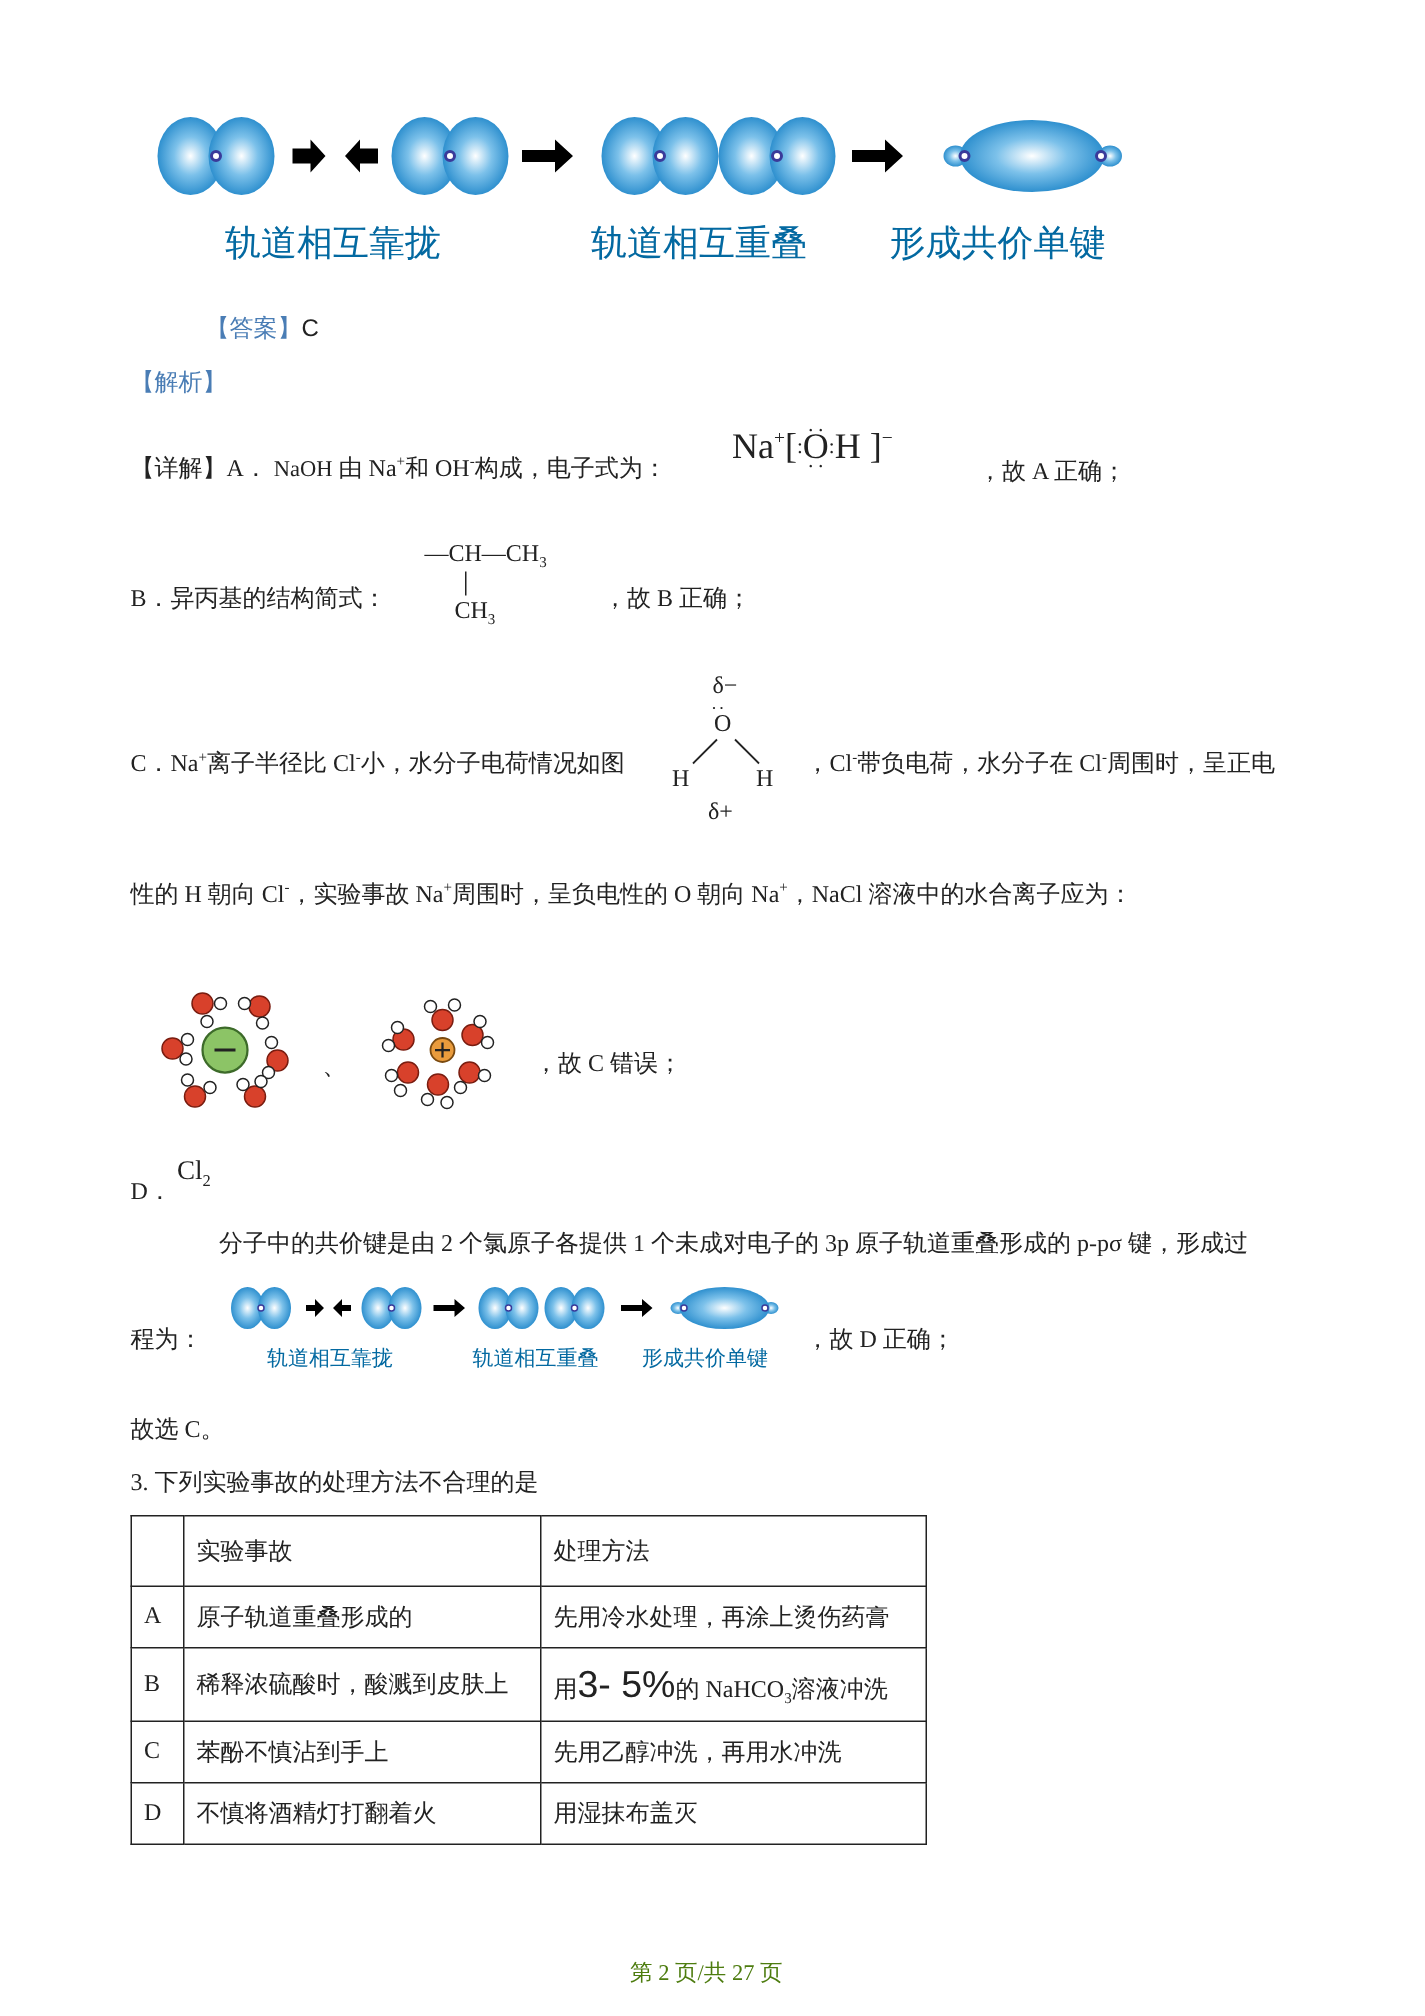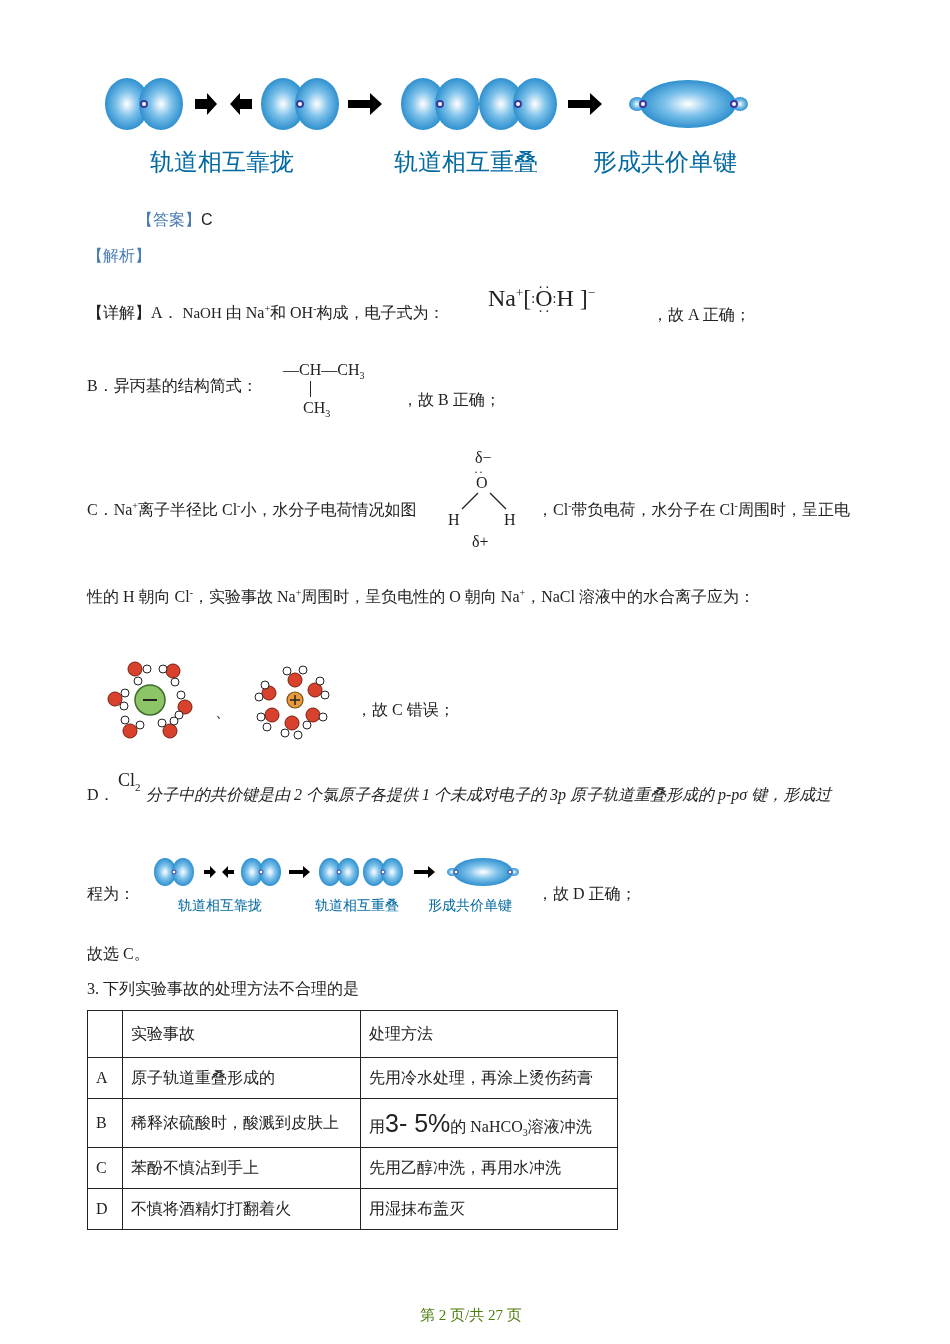--- a/index.html
+++ b/index.html
@@ -75,21 +75,21 @@
 <div class="abs t16" style="left:87px;top:303px;">
   <span>【详解】A．</span>
   <span style="font-size:15px;">NaOH</span>
   <span>由 Na</span><sup>+</sup><span>和 OH</span><sup>-</sup><span>构成，电子式为：</span>
 </div>
 <div class="abs" style="left:488px;top:283px;font-size:24px;line-height:30px;">
   <span>Na</span><sup style="font-size:13px;">+</sup><span>[</span><span style="font-size:14px;vertical-align:3px;">:</span><span style="position:relative;"><span>O</span><span style="position:absolute;left:3px;top:-12px;font-size:14px;letter-spacing:2px;">··</span><span style="position:absolute;left:3px;top:12px;font-size:14px;letter-spacing:2px;">··</span></span><span style="font-size:14px;vertical-align:3px;">:</span><span>H</span><span> ]</span><sup style="font-size:13px;">−</sup>
 </div>
 <div class="abs t16" style="left:620px;top:305px;margin-left:32px;">，故 A 正确；</div>
 
-<div class="abs t16" style="left:87px;top:376px;">B．异丙基的结构简式：</div>
+<div class="abs t16" style="left:87px;top:390px;">B．异丙基的结构简式：</div>
 <div class="abs" style="left:283px;top:361px;font-size:16px;">
   <div style="position:absolute;left:0;top:0;white-space:nowrap;"><span>—CH—CH</span><sub>3</sub></div>
   <div style="position:absolute;left:27px;top:20px;width:1px;height:16px;background:#222;"></div>
   <div style="position:absolute;left:20px;top:38px;white-space:nowrap;"><span>CH</span><sub>3</sub></div>
 </div>
 <div class="abs t16" style="left:402px;top:390px;">，故 B 正确；</div>
 
 <div class="abs t16" style="left:87px;top:500px;">
   <span>C．Na</span><sup>+</sup><span>离子半径比 Cl</span><sup>-</sup><span>小，水分子电荷情况如图</span>
 </div>
@@ -165,21 +165,21 @@
         <circle cx="20" cy="30" r="4"></circle>
         <circle cx="14" cy="42" r="4"></circle>
     </g>
   </g>
 </svg>
 <div class="abs t16" style="left:215px;top:702px;">、</div>
 <div class="abs t16" style="left:356px;top:700px;">，故 C 错误；</div>
 
 <div class="abs t16" style="left:87px;top:785px;">D．</div>
 <div class="abs" style="left:118px;top:770px;font-size:18px;"><span>Cl</span><sub style="font-size:11px;">2</sub></div>
-<div class="abs t16" style="left:146px;top:785px;font-style:italic;">分子中的共价键是由 2 个氯原子各提供 1 个未成对电子的 3p 原子轨道重叠形成的 p-pσ 键，形成过</div>
+<div class="abs t16" style="left:146px;top:820px;">分子中的共价键是由 2 个氯原子各提供 1 个未成对电子的 3p 原子轨道重叠形成的 p-pσ 键，形成过</div>
 <div class="abs t16" style="left:87px;top:884px;">程为：</div>
 
 <div class="abs" style="left:152px;top:855px;width:370px;height:65px;">
   <svg width="370" height="38">
     <ellipse cx="13" cy="17" rx="11" ry="14" fill="url(#lobe)"></ellipse>
       <ellipse cx="31" cy="17" rx="11" ry="14" fill="url(#lobe)"></ellipse>
     <circle cx="22" cy="17" r="2" fill="#fff" stroke="#3a3a9a" stroke-width="1"></circle>
     <path d="M52 15 h6 v-4 l6 6 l-6 6 v-4 h-6z" fill="#000"></path>
       <path d="M82 15 h-6 v-4 l-6 6 l6 6 v-4 h6z" fill="#000"></path>
     <ellipse cx="100" cy="17" rx="11" ry="14" fill="url(#lobe)"></ellipse>

